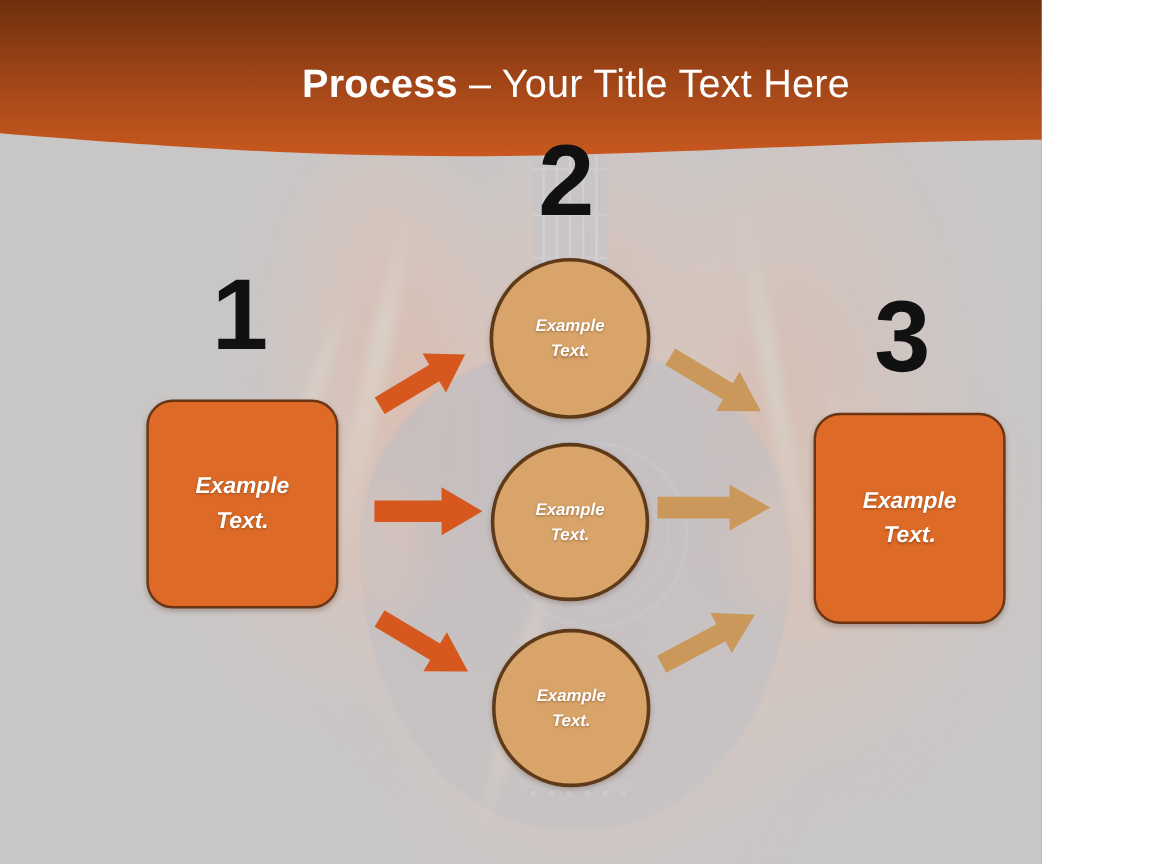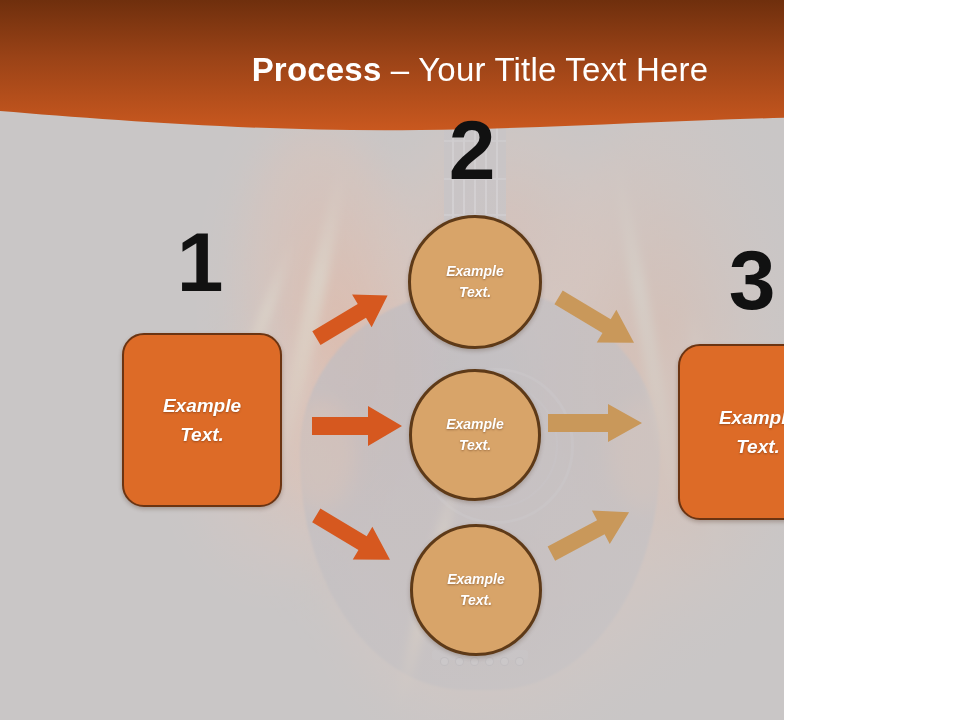--- a/index.html
+++ b/index.html
@@ -2,21 +2,21 @@
 <html><head>
 <meta charset="utf-8">
 <style>
   html, body {
     margin: 0;
     padding: 0;
     background: #ffffff;
   }
   #slide {
     position: relative;
-    width: 784px;
+    width: 868px;
     height: 720px;
     overflow: hidden;
     font-family: "Liberation Sans", sans-serif;
     background: #15803d;
   }
 
   
   .bg-layer {
     position: absolute;
     inset: 0;

